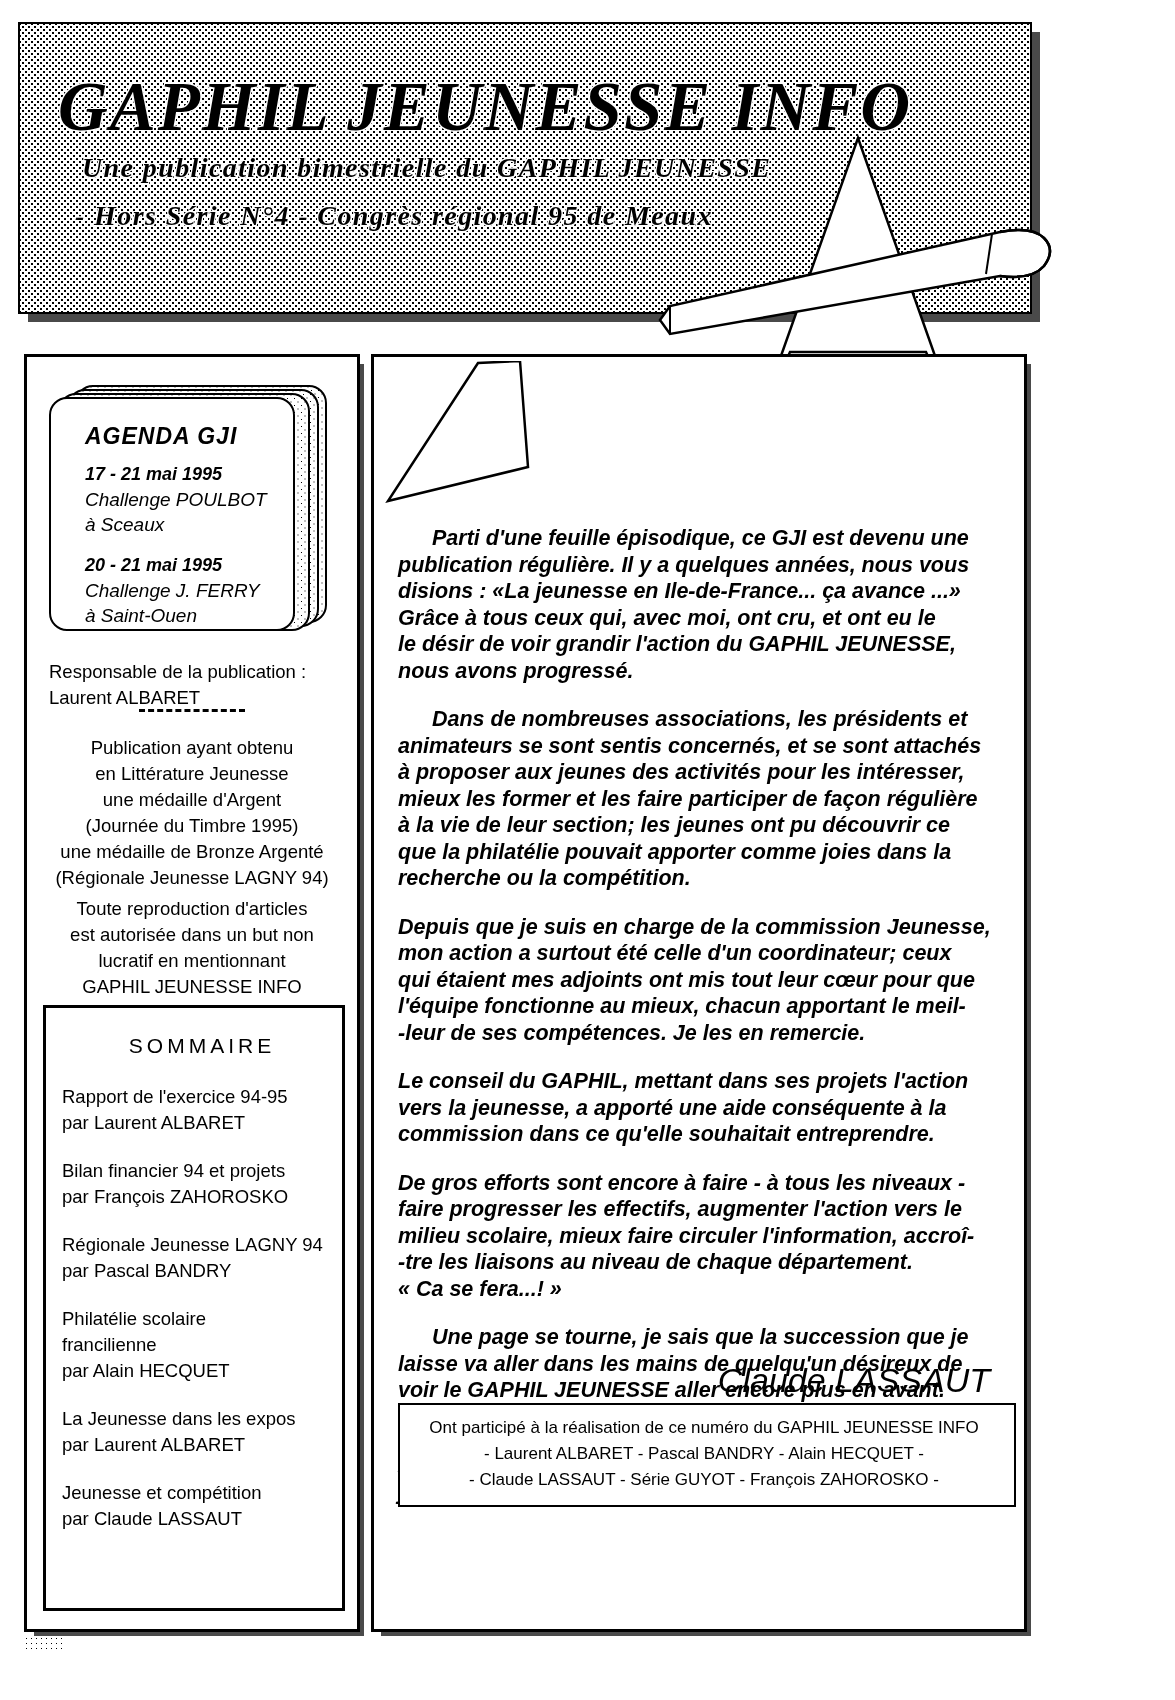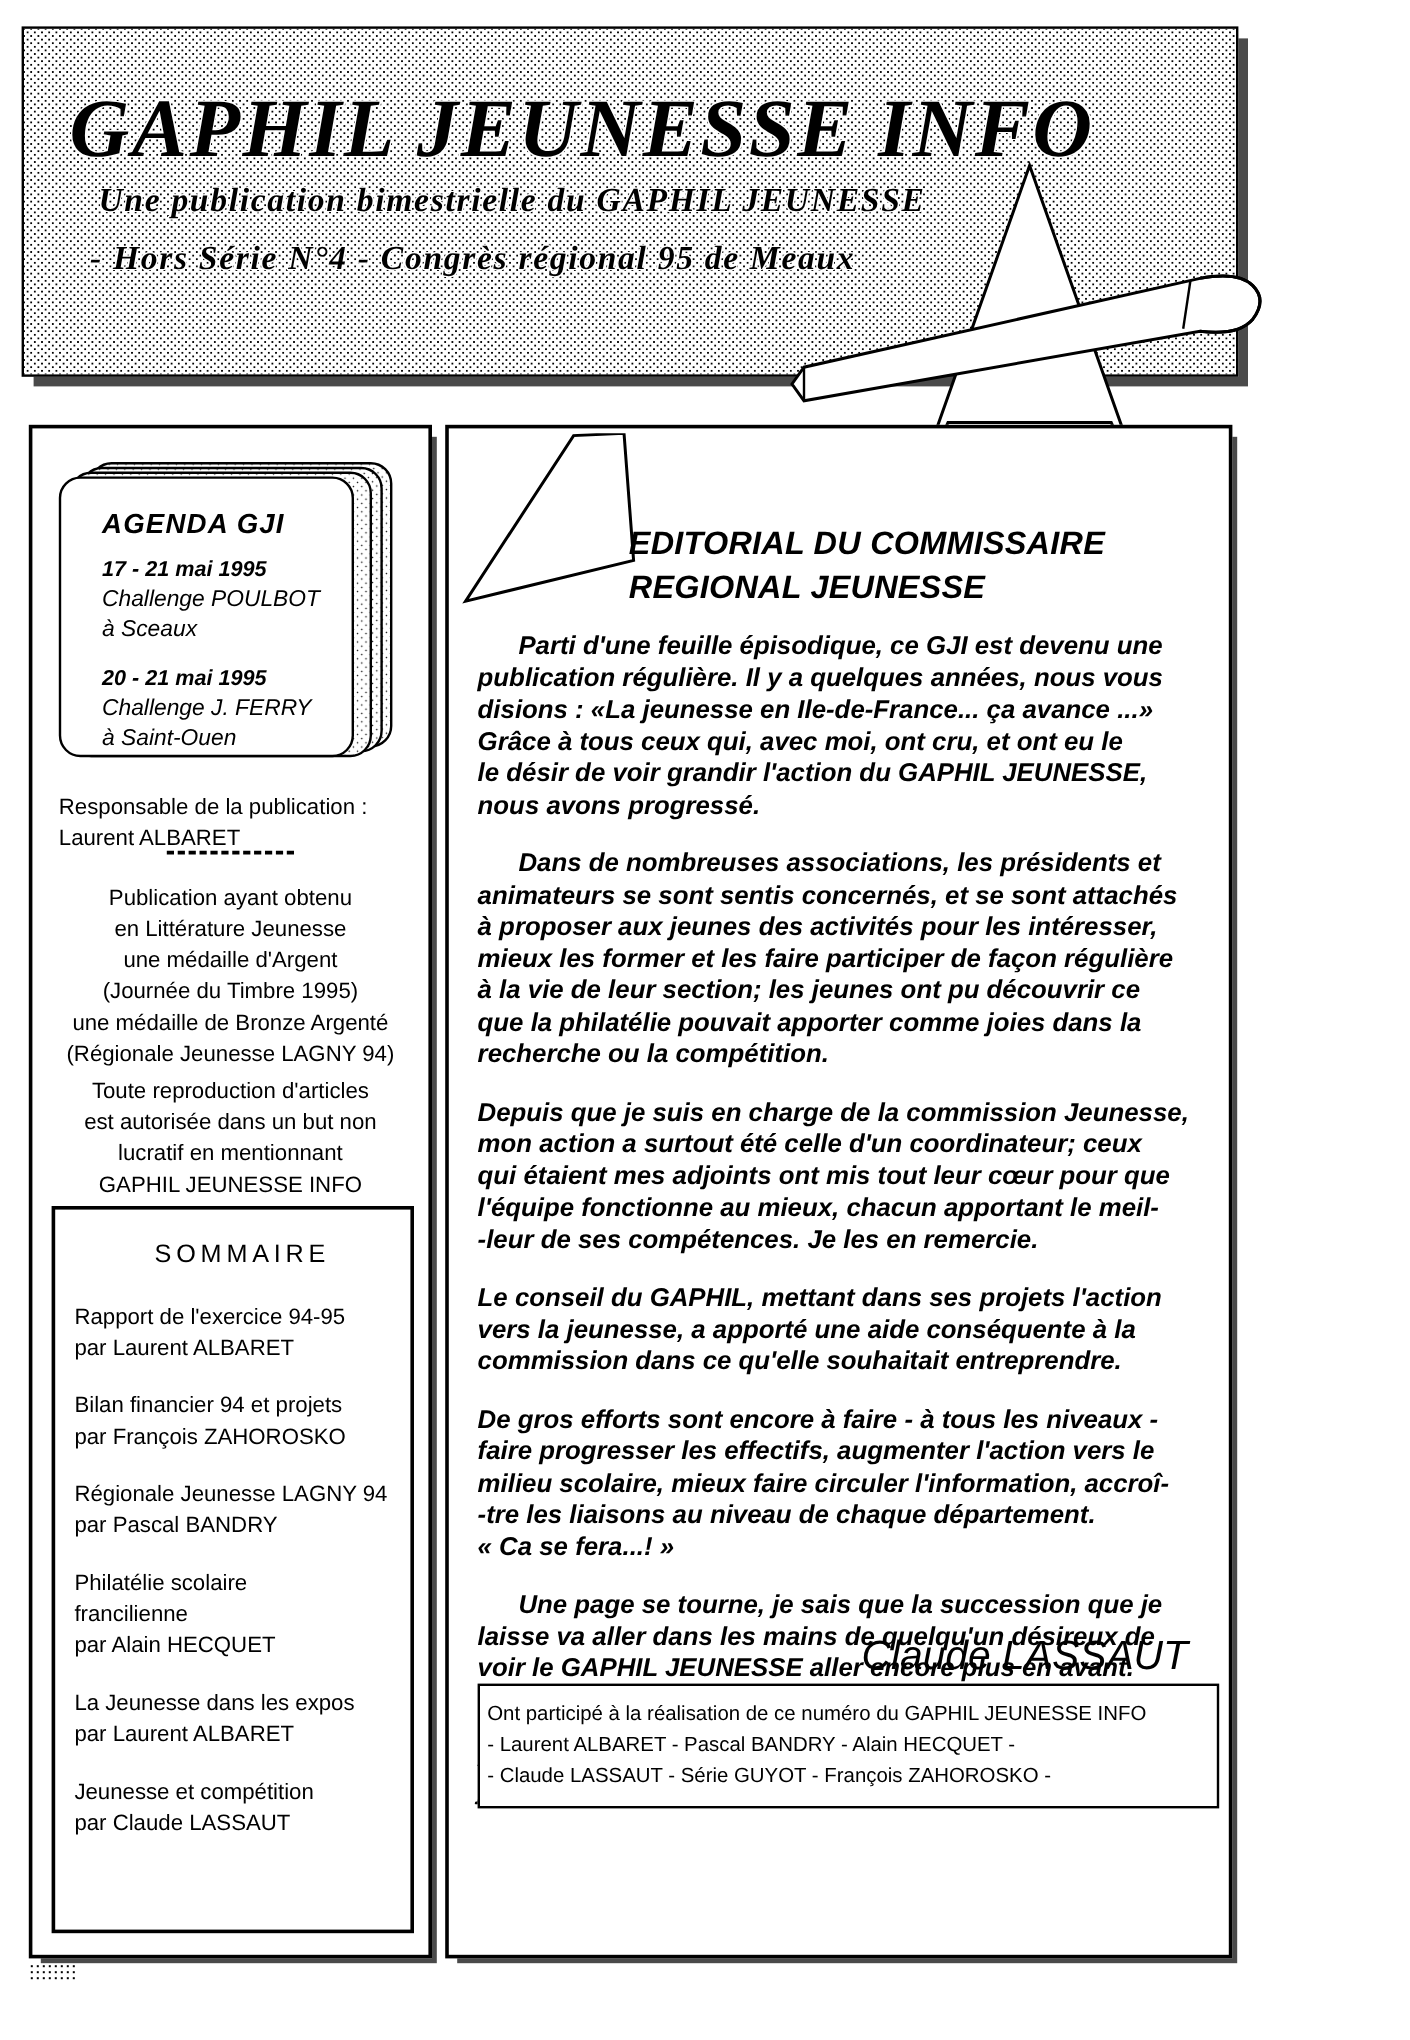--- a/index.html
+++ b/index.html
@@ -295,21 +295,21 @@
   }
 
   
   .credits {
     position: absolute;
     left: 24px;
     top: 1046px;
     width: 596px;
     border: 2px solid #000;
     padding: 10px 12px 12px 6px;
-    text-align: left;
+    text-align: center;
     background: #fff;
   }
   .credits-head {
     font-family: "Liberation Sans", sans-serif;
     font-size: 17px;
     line-height: 26px;
   }
   .credits-line {
     font-family: "Liberation Sans", sans-serif;
     font-size: 17px;
@@ -418,22 +418,20 @@
 
   </div>
 
   <div class="col-right-shadow"></div>
   <div class="col-right">
 
     <svg style="position:absolute; left:8px; top:4px; width:160px; height:150px;" viewBox="0 0 160 150">
       <polygon points="138,0 146,106 6,140 96,2" fill="#ffffff" stroke="#000" stroke-width="2.5"></polygon>
     </svg>
 
-    <div class="edito-head" style="white-space:pre-line;">EDITORIAL DU COMMISSAIRE
-REGIONAL JEUNESSE</div>
 
     <div class="edito-body">
       <p class="indent">Parti d'une feuille épisodique, ce GJI est devenu une
 publication régulière. Il y a quelques années, nous vous
 disions : «La jeunesse en Ile-de-France... ça avance ...»
 Grâce à tous ceux qui, avec moi, ont cru, et ont eu le
 le désir de voir grandir l'action du GAPHIL JEUNESSE,
 nous avons progressé.</p>
       <p class="indent">Dans de nombreuses associations, les présidents et
 animateurs se sont sentis concernés, et se sont attachés

